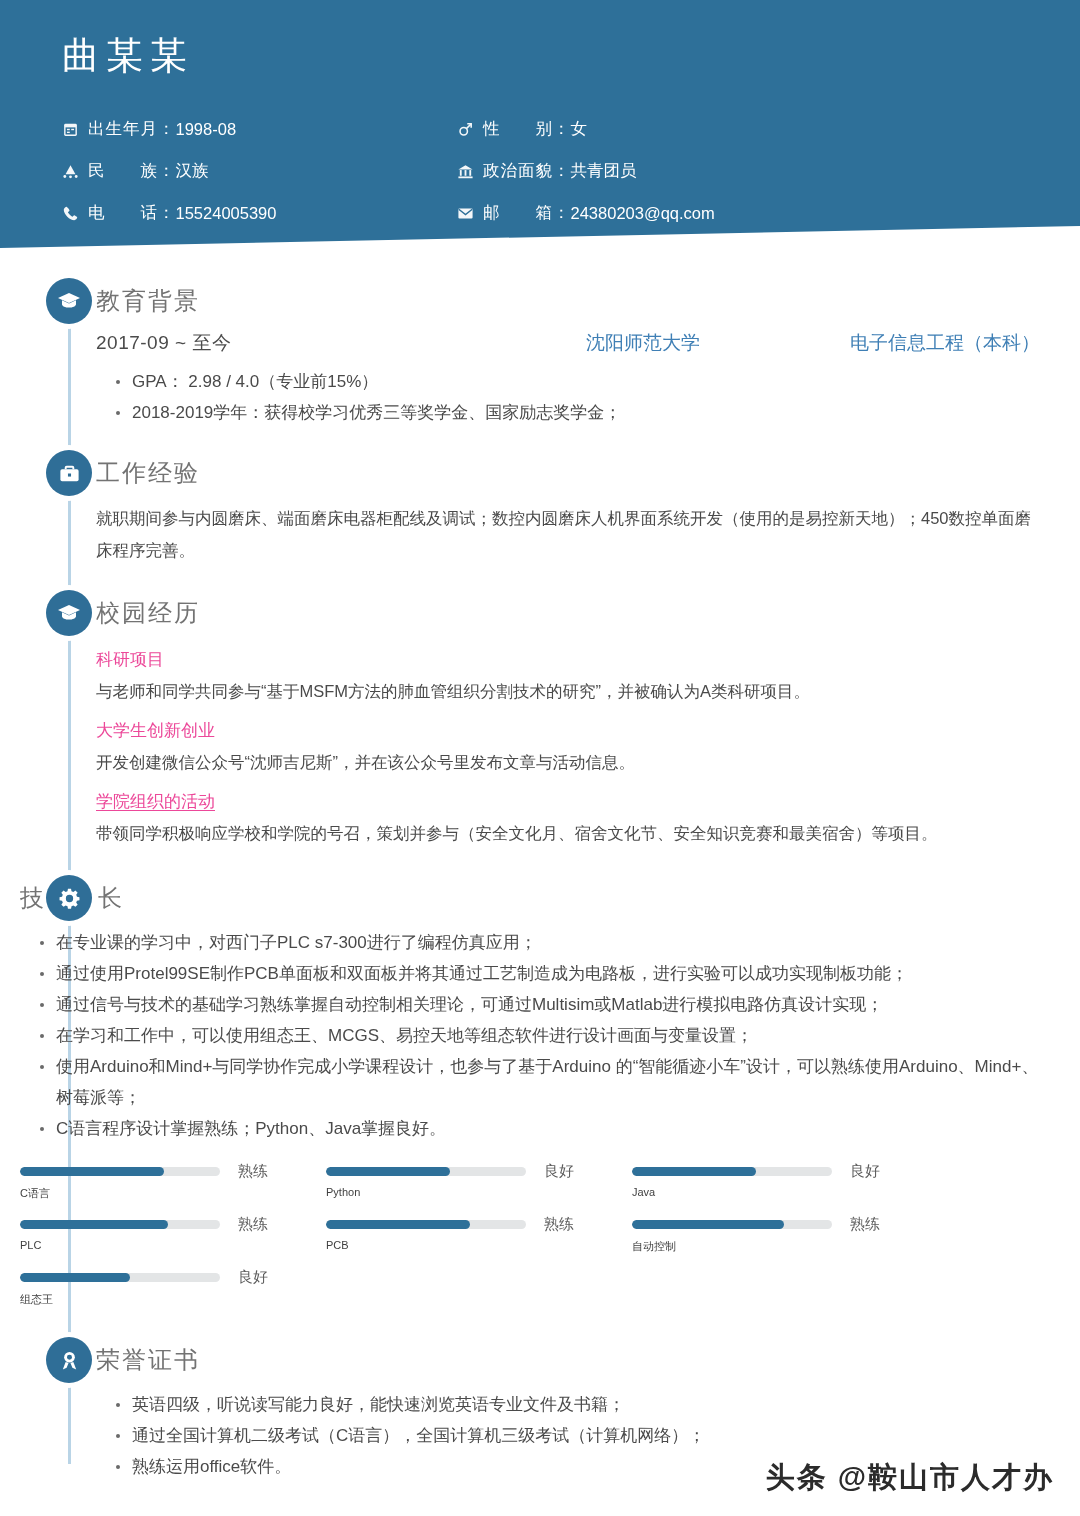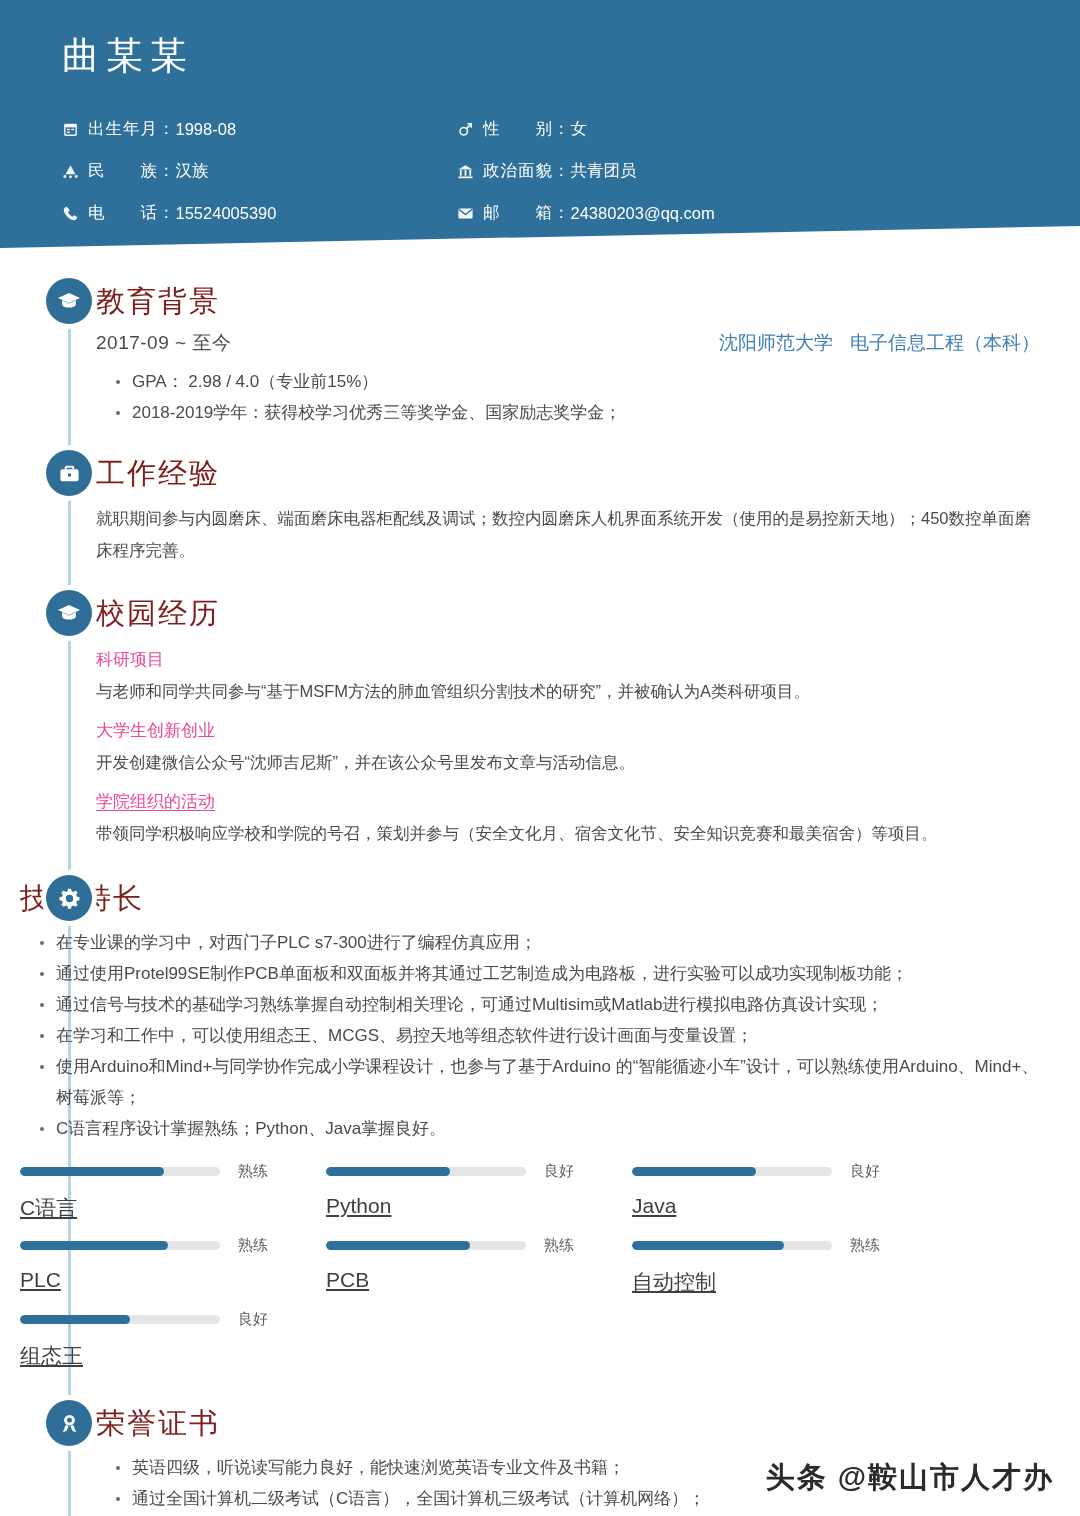--- a/index.html
+++ b/index.html
@@ -103,37 +103,37 @@
     border-radius: 50%;
     background: #2f6e97;
     display: flex;
     align-items: center;
     justify-content: center;
     box-shadow: 0 0 0 5px #ffffff;
     z-index: 3;
   }
   .sec-icon svg { display: block; }
   .sec-title {
-    font-size: 29px;
-    color: #7f1d1d;
+    font-size: 24px;
+    color: #737373;
     margin: 0 0 6px 0;
     letter-spacing: 2px;
     font-weight: normal;
     line-height: 46px;
   }
 
   .row3 {
     display: flex;
     align-items: baseline;
     font-size: 19px;
     margin: 2px 0 10px 0;
     gap: 7px;
   }
   .row3 .c-date { width: 350px; color: #4b4b4b; letter-spacing: .5px; }
-  .row3 .c-org  { flex: 1; color: #3f7fb5; text-align: right; }
+  .row3 .c-org  { flex: 1; color: #3f7fb5; text-align: center; }
   .row3 .c-role { width: 200px; color: #3f7fb5; text-align: right; }
   .row3.work .c-org { text-align: left; margin-left: -18px; }
 
   ul.bullets {
     margin: 4px 0 0 0;
     padding: 0 0 0 20px;
     list-style: none;
   }
   ul.bullets li {
     position: relative;
@@ -192,24 +192,23 @@
     height: 9px;
     border-radius: 5px;
     background: #2e7099;
   }
   .bar-level {
     margin-left: 18px;
     font-size: 15px;
     color: #5c5c5c;
   }
   .skill-name {
-    margin-top: 13px;
-    font-size: 21px;
+    margin-top: 5px;
+    font-size: 11px;
     color: #3f3f3f;
-    text-decoration: underline;
   }
 
   
   .watermark {
     position: absolute;
     right: 26px;
     bottom: 18px;
     font-size: 29px;
     color: #2b2b2b;
     letter-spacing: 2px;

